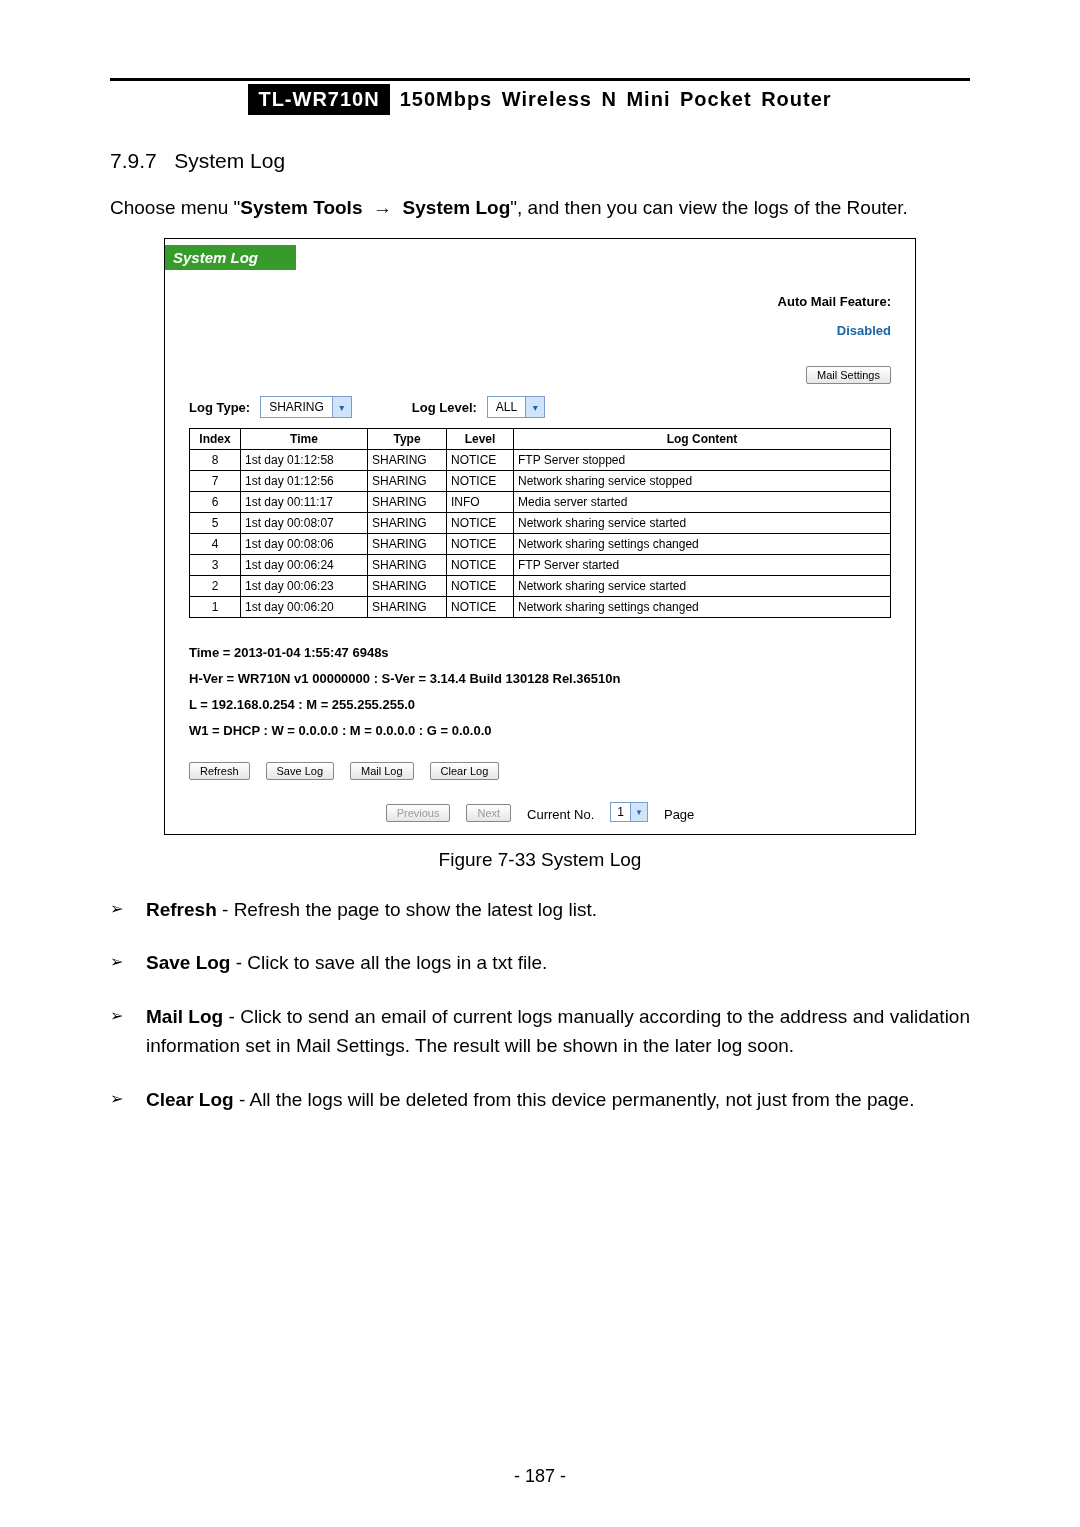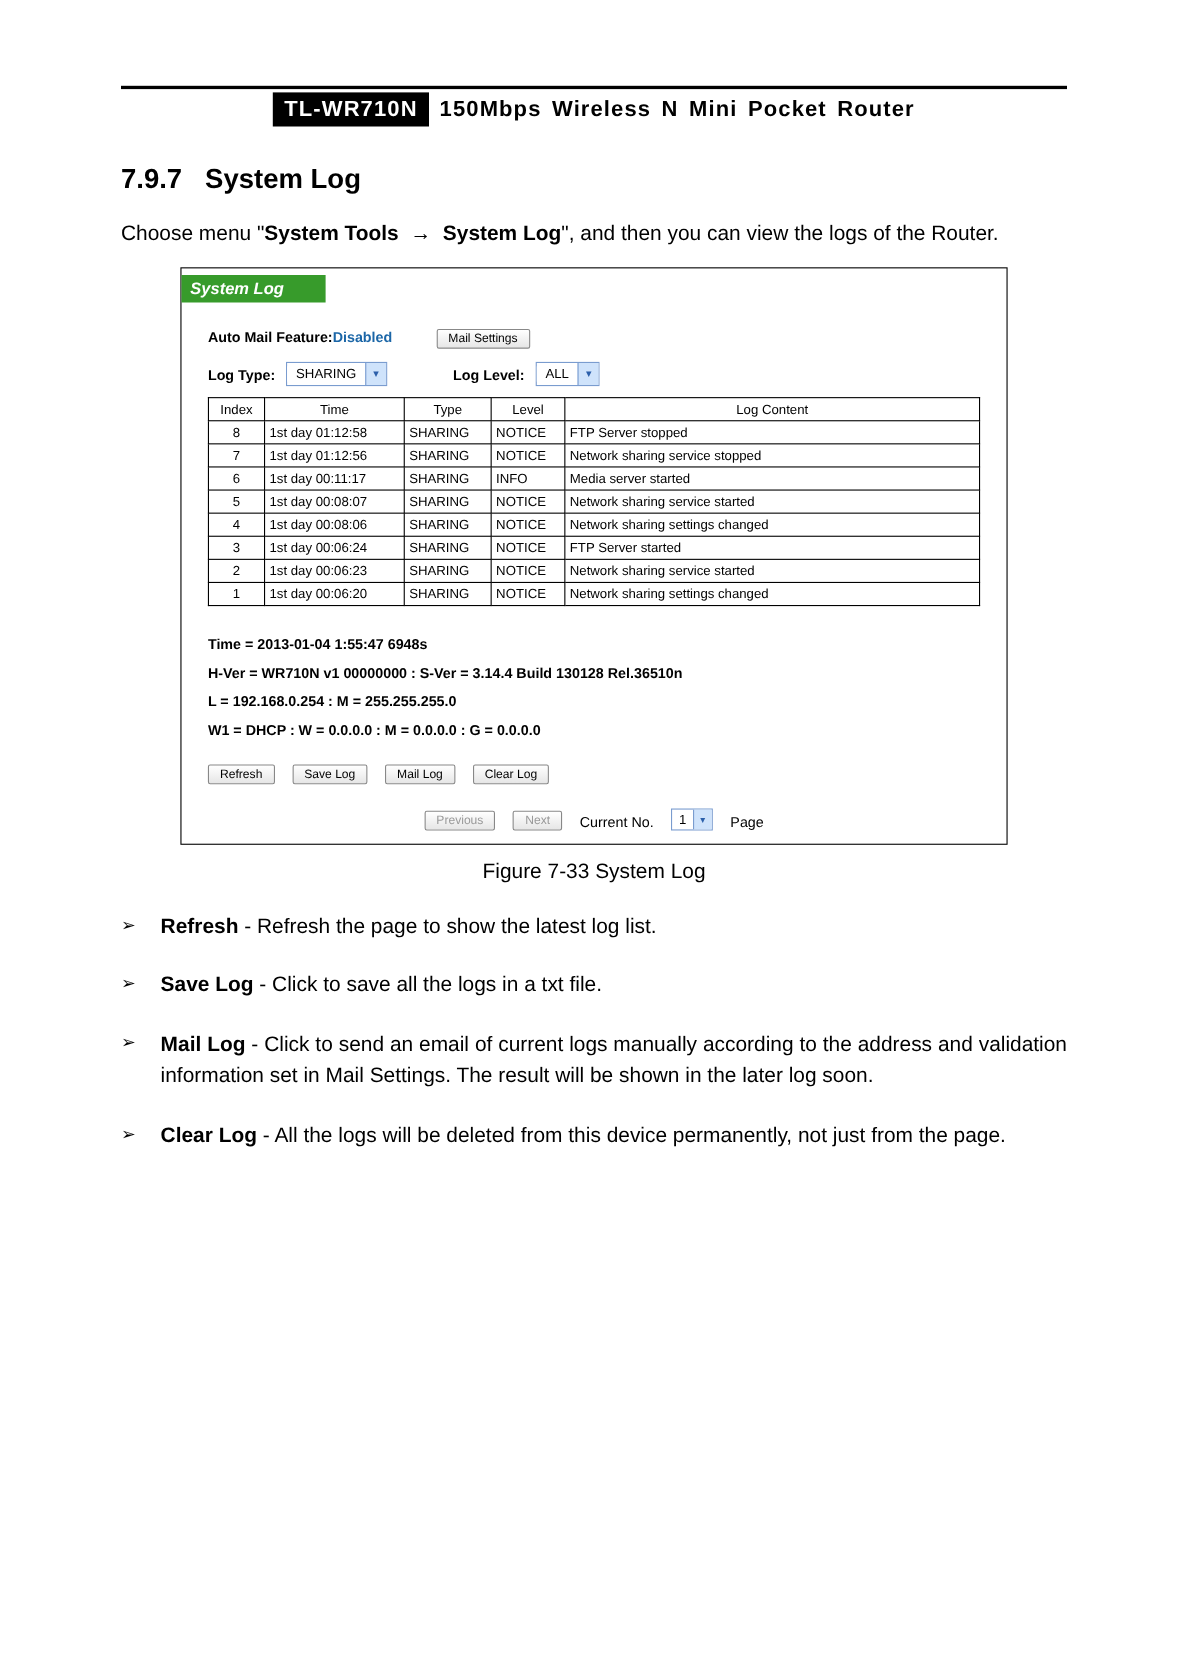--- a/index.html
+++ b/index.html
@@ -2,40 +2,40 @@
 <html><head>
 <meta charset="utf-8">
 <style>
   html,body{margin:0;padding:0;background:#fff;}
   body{font-family:Arial,Helvetica,sans-serif;color:#000;font-size:18px;}
   .page{width:1080px;height:1527px;position:relative;box-sizing:border-box;padding:78px 110px 0 110px;}
   .header-line{border-top:3px solid #000;margin-bottom:6px;}
   .header-bar{display:flex;align-items:center;justify-content:center;font-weight:bold;margin-top:-3px;}
   .model-chip{background:#000;color:#fff;font-size:20px;padding:4px 10px;margin-right:10px;letter-spacing:1px;}
   .model-desc{font-size:20px;letter-spacing:1px;word-spacing:3px;}
-  .section-title{font-size:25px;font-weight:bold;margin-top:34px;}
+  .section-title{font-size:21px;font-weight:normal;margin-top:34px;}
   .intro{margin-top:24px;font-size:19px;}
   .intro b{font-weight:bold;}
   .arrow{font-weight:bold;}
   .figure{margin:18px 54px 0 54px;border:1px solid #000;padding:0;font-size:13px;background:#fff;}
   .syslog-banner{background:#379b2b;color:#fff;font-weight:bold;font-style:italic;padding:4px 8px;font-size:15px;width:115px;}
   .banner-wrap{padding:6px 0 0 0;}
   .fig-inner{padding:24px 24px 12px 24px;}
-  .row1{display:flex;align-items:flex-start;font-size:13px;}
+  .row1{display:flex;align-items:flex-end;gap:14px;font-size:13px;flex-direction:column;}
   .row1 .lbl{font-weight:bold;}
   .row1 .disabled{color:#1b66a7;font-weight:bold;}
   .btn{border:1px solid #888;background:linear-gradient(#fff,#e6e6e6);padding:2px 10px;font-size:11px;border-radius:2px;cursor:default;}
   .row2{display:flex;align-items:center;gap:10px;margin-top:12px;font-size:13px;text-align:center;}
   .row2 .lbl{font-weight:bold;}
   .sel{display:inline-flex;align-items:center;border:1px solid #7a9ccf;height:20px;}
   .sel .txt{padding:0 8px;background:#fff;font-size:12px;}
   .sel .drop{width:18px;height:20px;display:flex;align-items:center;justify-content:center;background:#cfe3fb;border-left:1px solid #7a9ccf;color:#2b5faa;font-size:10px;}
   .logtable{width:100%;border-collapse:collapse;margin-top:10px;font-size:12px;}
   .logtable th,.logtable td{border:1px solid #000;padding:3px 4px;vertical-align:middle;}
-  .logtable th{font-weight:normal;text-align:center;}
+  .logtable th{font-weight:bold;text-align:center;}
   .logtable td{text-align:left;}
   .logtable td.c{text-align:center;}
   .statuslines{margin-top:22px;font-size:13px;font-weight:bold;line-height:2;}
   .btnrow{display:flex;gap:16px;margin-top:18px;}
   .pager{display:flex;align-items:flex-end;justify-content:center;gap:16px;margin-top:22px;font-size:13px;}
   .pager .btn.disabled{color:#9a9a9a;}
   .pager .num-sel{display:inline-flex;align-items:center;border:1px solid #7a9ccf;height:18px;}
   .pager .num-sel .txt{padding:0 6px;font-size:12px;}
   .pager .num-sel .drop{width:16px;height:18px;display:flex;align-items:center;justify-content:center;background:#cfe3fb;border-left:1px solid #7a9ccf;color:#2b5faa;font-size:9px;}
   .caption{text-align:center;margin-top:14px;font-size:19px;}
@@ -207,13 +207,14 @@
       <li>
         <span class="b-ico">➢</span>
         <span class="b-body"><b>Mail Log</b><span> - Click to send an email of current logs manually according to the address and validation information set in Mail Settings. The result will be shown in the later log soon.</span></span>
       </li>
       <li>
         <span class="b-ico">➢</span>
         <span class="b-body"><b>Clear Log</b><span> - All the logs will be deleted from this device permanently, not just from the page.</span></span>
       </li>
     </ul>
 
+  <div class="page-num">- 187 -</div>
 </div>
 
 </body></html>

